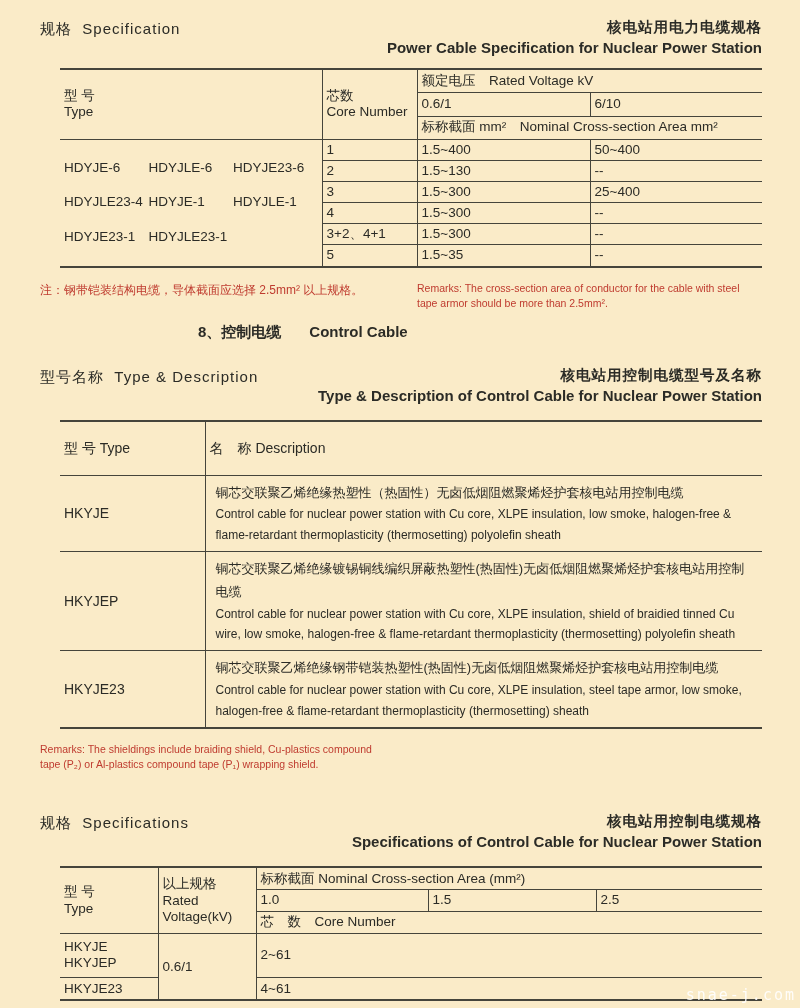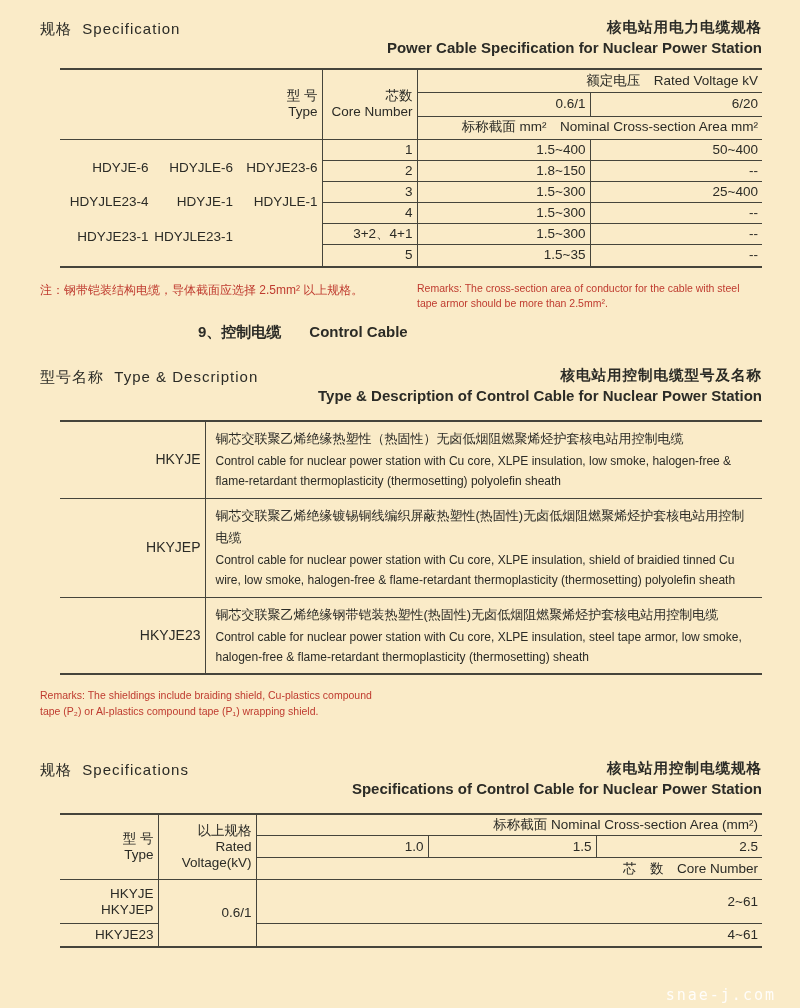--- a/index.html
+++ b/index.html
@@ -22,21 +22,21 @@
     padding:18px 38px 0 40px;
   }
   
   .sec-head{display:flex;justify-content:space-between;align-items:flex-start;}
   .sec-label{font-size:15px;letter-spacing:1px;padding-top:2px;white-space:nowrap;}
   .titles{text-align:right;}
   .title-cn{font-weight:bold;font-size:14.5px;letter-spacing:1px;}
   .title-en{font-weight:bold;font-size:15px;margin-top:2px;}
 
   table{border-collapse:collapse;table-layout:fixed;margin-left:20px;width:702px;}
-  td{padding:2px 4px;text-align:right;vertical-align:middle;font-size:13.5px;line-height:1.2;color:var(--text);}
+  td{padding:2px 4px;text-align:left;vertical-align:middle;font-size:13.5px;line-height:1.2;color:var(--text);}
   .t{border-top:2px solid var(--line);border-bottom:2px solid var(--line);}
   .bl{border-left:1px solid var(--line);}
   .bt{border-top:1px solid var(--line);}
 
   
   .t1{margin-top:12px;}
   .t1 .hr1 td{height:23px;}
   .t1 .hr2 td{height:24px;}
   .t1 .hr3 td{height:23px;}
   .t1 .dr td{height:21px;}
@@ -62,21 +62,21 @@
   .t2 .typecol{font-size:14px;}
 
   
   .h3block{margin-top:40px;}
   .t3{margin-top:16px;}
   .t3 .hr td{height:22px;}
   .t3 .dr1 td{height:44px;}
   .t3 .dr2 td{height:23px;}
 
   .watermark{
-    position:absolute;right:24px;bottom:4px;
+    position:absolute;right:4px;bottom:4px;
     font-size:15px;letter-spacing:2px;
     color:rgba(255,255,255,0.9);
     font-family:"DejaVu Sans Mono", monospace;
   }
 </style>
 </head>
 <body>
 
 <div class="page">
 
@@ -104,21 +104,21 @@
         <div>Type</div>
       </td>
       <td rowspan="3" class="bl">
         <div>芯数</div>
         <div>Core Number</div>
       </td>
       <td colspan="2" class="bl">额定电压　Rated Voltage  kV</td>
     </tr>
     <tr class="hr2">
       <td class="bl bt">0.6/1</td>
-      <td class="bl bt">6/20</td>
+      <td class="bl bt">6/10</td>
     </tr>
     <tr class="hr3">
       <td colspan="2" class="bl bt">标称截面 mm²　Nominal Cross-section Area mm²</td>
     </tr>
     <tr class="dr">
       <td rowspan="6" class="bt">
         <div class="typegrid">
           <span>HDYJE-6</span>
           <span>HDYJLE-6</span>
           <span>HDYJE23-6</span>
@@ -128,21 +128,21 @@
           <span>HDYJE23-1</span>
           <span>HDYJLE23-1</span>
         </div>
       </td>
       <td class="bl bt">1</td>
       <td class="bl bt">1.5~400</td>
       <td class="bl bt">50~400</td>
     </tr>
     <tr class="dr">
       <td class="bl bt">2</td>
-      <td class="bl bt">1.8~150</td>
+      <td class="bl bt">1.5~130</td>
       <td class="bl bt">--</td>
     </tr>
     <tr class="dr">
       <td class="bl bt">3</td>
       <td class="bl bt">1.5~300</td>
       <td class="bl bt">25~400</td>
     </tr>
     <tr class="dr">
       <td class="bl bt">4</td>
       <td class="bl bt">1.5~300</td>
@@ -160,39 +160,43 @@
     </tr>
   </tbody>
     </table>
 
   <div class="remarks">
     <div class="remark-cn">注：钢带铠装结构电缆，导体截面应选择 2.5mm² 以上规格。</div>
     <div class="remark-en">Remarks:  The cross-section area of conductor for the cable with steel tape armor should be more than 2.5mm².</div>
   </div>
 
   <div class="sec2-heading">
-    <span>9、控制电缆</span><span class="en">Control Cable</span>
+    <span>8、控制电缆</span><span class="en">Control Cable</span>
   </div>
 
   <div class="sec-head h2block">
     <div class="sec-label">
       <span>型号名称</span>&nbsp;&nbsp;<span>Type &amp; Description</span>
     </div>
     <div class="titles">
       <div class="title-cn">核电站用控制电缆型号及名称</div>
       <div class="title-en">Type &amp; Description of Control Cable for Nuclear Power Station</div>
     </div>
   </div>
 
   <table class="t t2">
     <colgroup>
         <col style="width:145px">
         <col style="width:557px">
       </colgroup>
     <tbody>
+        <tr class="hdr">
+      <td>型  号 Type</td>
+      <td class="bl">名　称 Description</td>
+    </tr>
     <tr>
       <td class="bt typecol">HKYJE</td>
       <td class="bl bt desc">
         <div class="cn">铜芯交联聚乙烯绝缘热塑性（热固性）无卤低烟阻燃聚烯烃护套核电站用控制电缆</div>
         <div class="en">Control cable for nuclear power station with Cu core, XLPE insulation, low smoke, halogen-free &amp; flame-retardant thermoplasticity (thermosetting) polyolefin sheath</div>
       </td>
     </tr>
     <tr>
       <td class="bt typecol">HKYJEP</td>
       <td class="bl bt desc">

